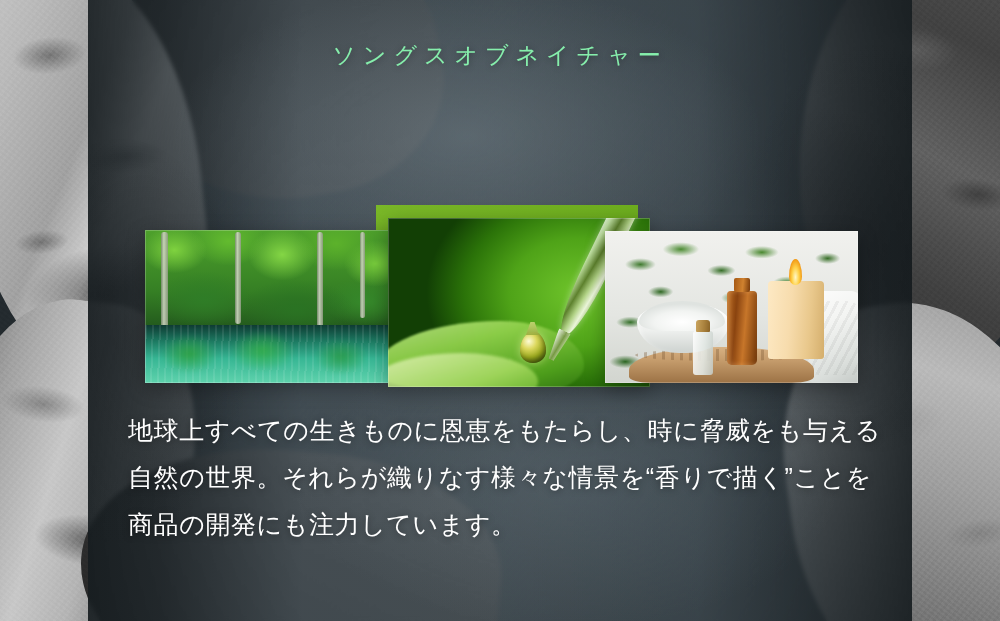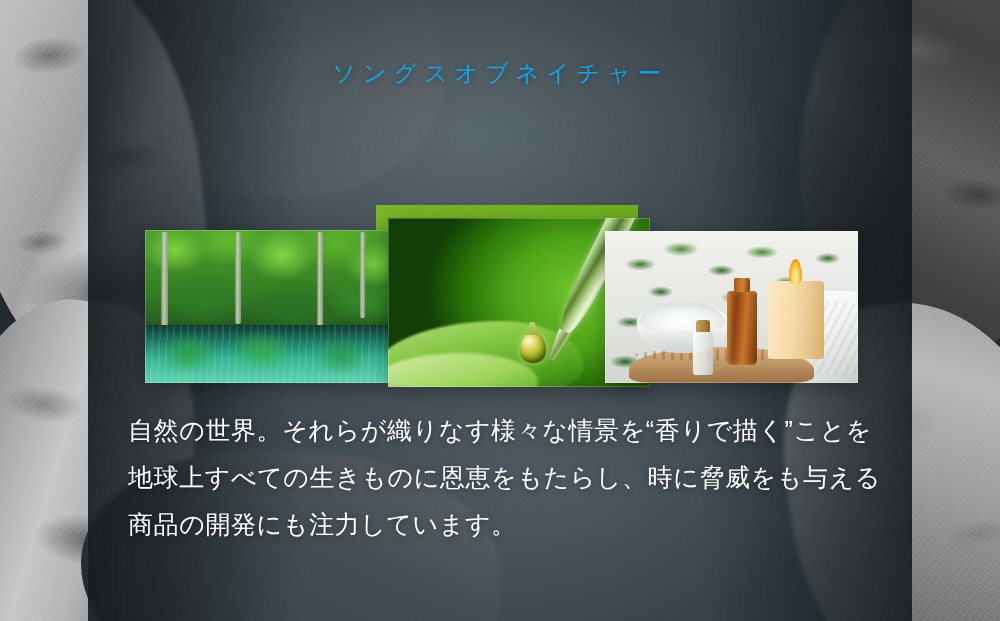--- a/index.html
+++ b/index.html
@@ -98,21 +98,21 @@
 
   
   .head{position:absolute;left:0;right:0;top:34px;text-align:center;}
   .title{
     margin:0;color:#ffffff;
     font-family:"DejaVu Sans","Liberation Sans",sans-serif;
     font-size:74px;line-height:1.06;font-weight:400;letter-spacing:1.2px;
     text-shadow:0 2px 10px rgba(0,0,0,.30);
   }
   .subtitle{
-    margin:24px 0 0;color:#0ea5e9;
+    margin:6px 0 0;color:#86efac;
     font-size:23px;letter-spacing:7px;font-weight:400;
     text-shadow:0 1px 6px rgba(0,0,0,.35);
   }
 
   
   .strip{position:absolute;left:0;top:0;width:1000px;height:621px;pointer-events:none;}
   .shot{position:absolute;overflow:hidden;pointer-events:auto;
         box-shadow:0 5px 18px rgba(0,0,0,.30);}
 
   
@@ -359,18 +359,18 @@
       <div class="sp-salt"></div>
       <div class="sp-vial"></div>
       <div class="sp-bottle-amber"></div>
       <div class="sp-candle"></div>
       <div class="sp-flame"></div>
       <div class="shot-frame"></div>
     </div>
   </div>
 
   <div class="copy">
+    <p>地球上すべての生きものに恩恵をもたらし、時に脅威をも与える</p>
     <p>自然の世界。それらが織りなす様々な情景を“香りで描く”ことを</p>
-    <p>地球上すべての生きものに恩恵をもたらし、時に脅威をも与える</p>
     <p>商品の開発にも注力しています。</p>
   </div>
 
 </div>
 
 </body></html>

